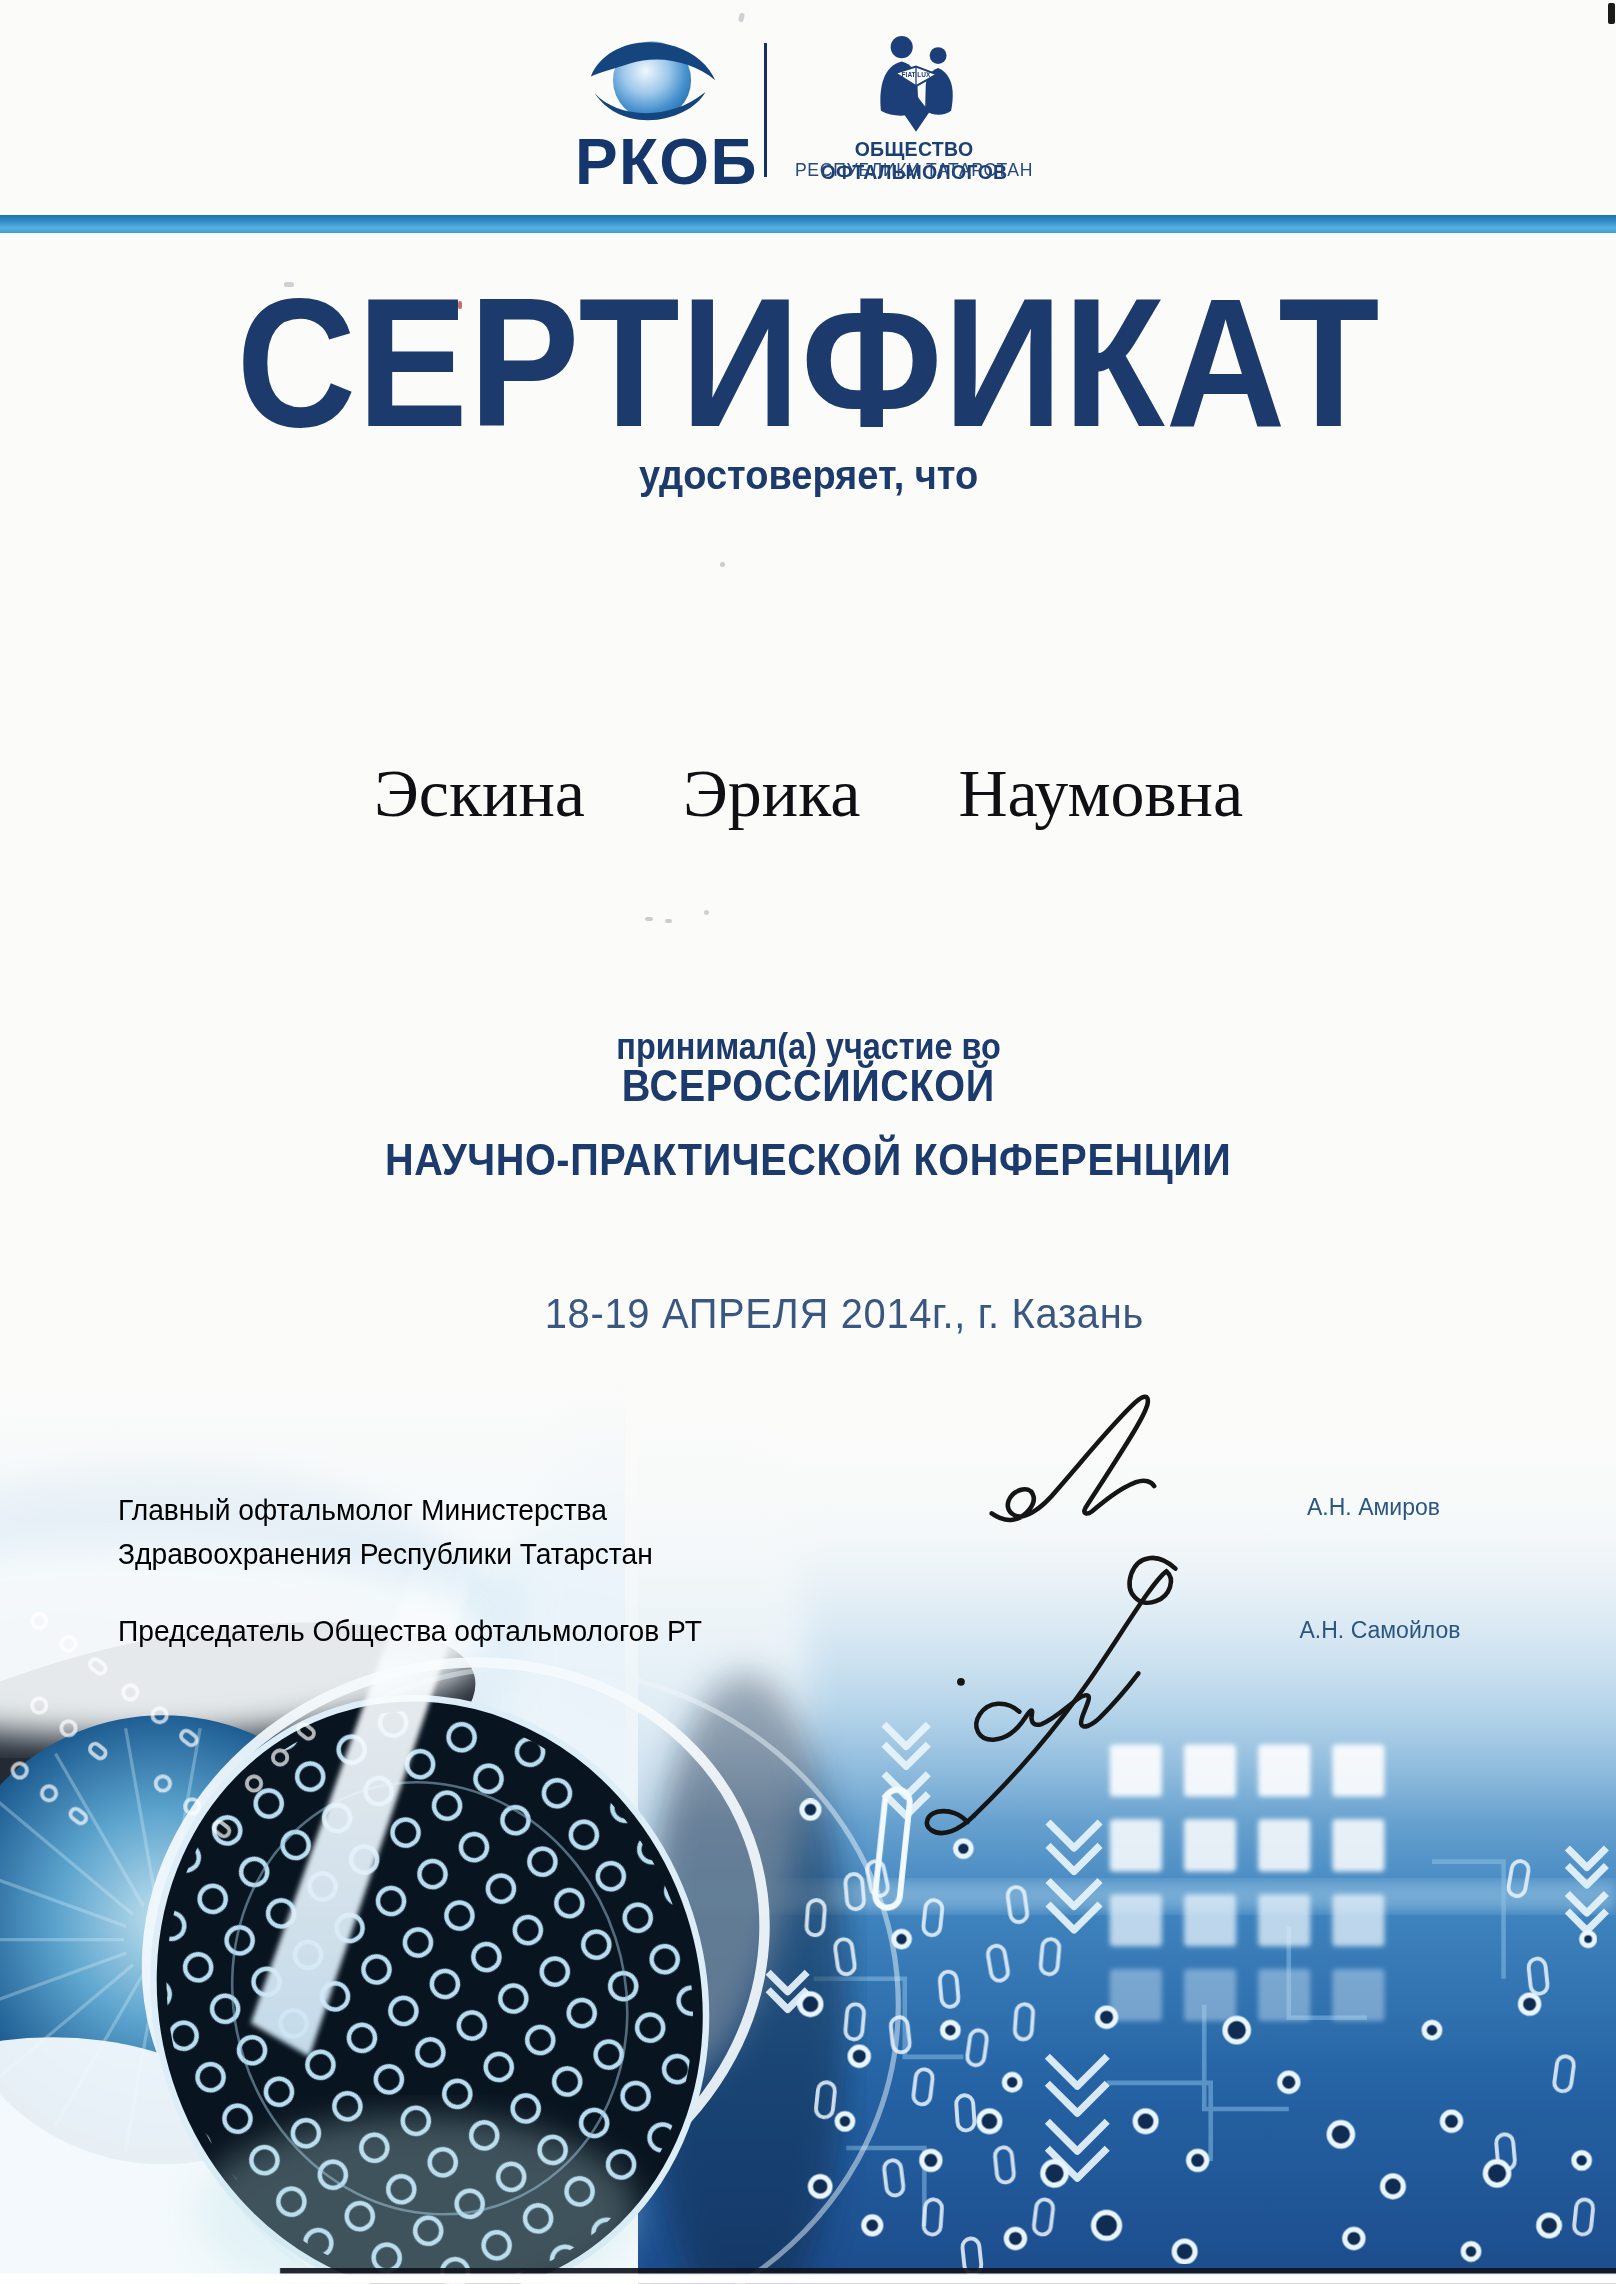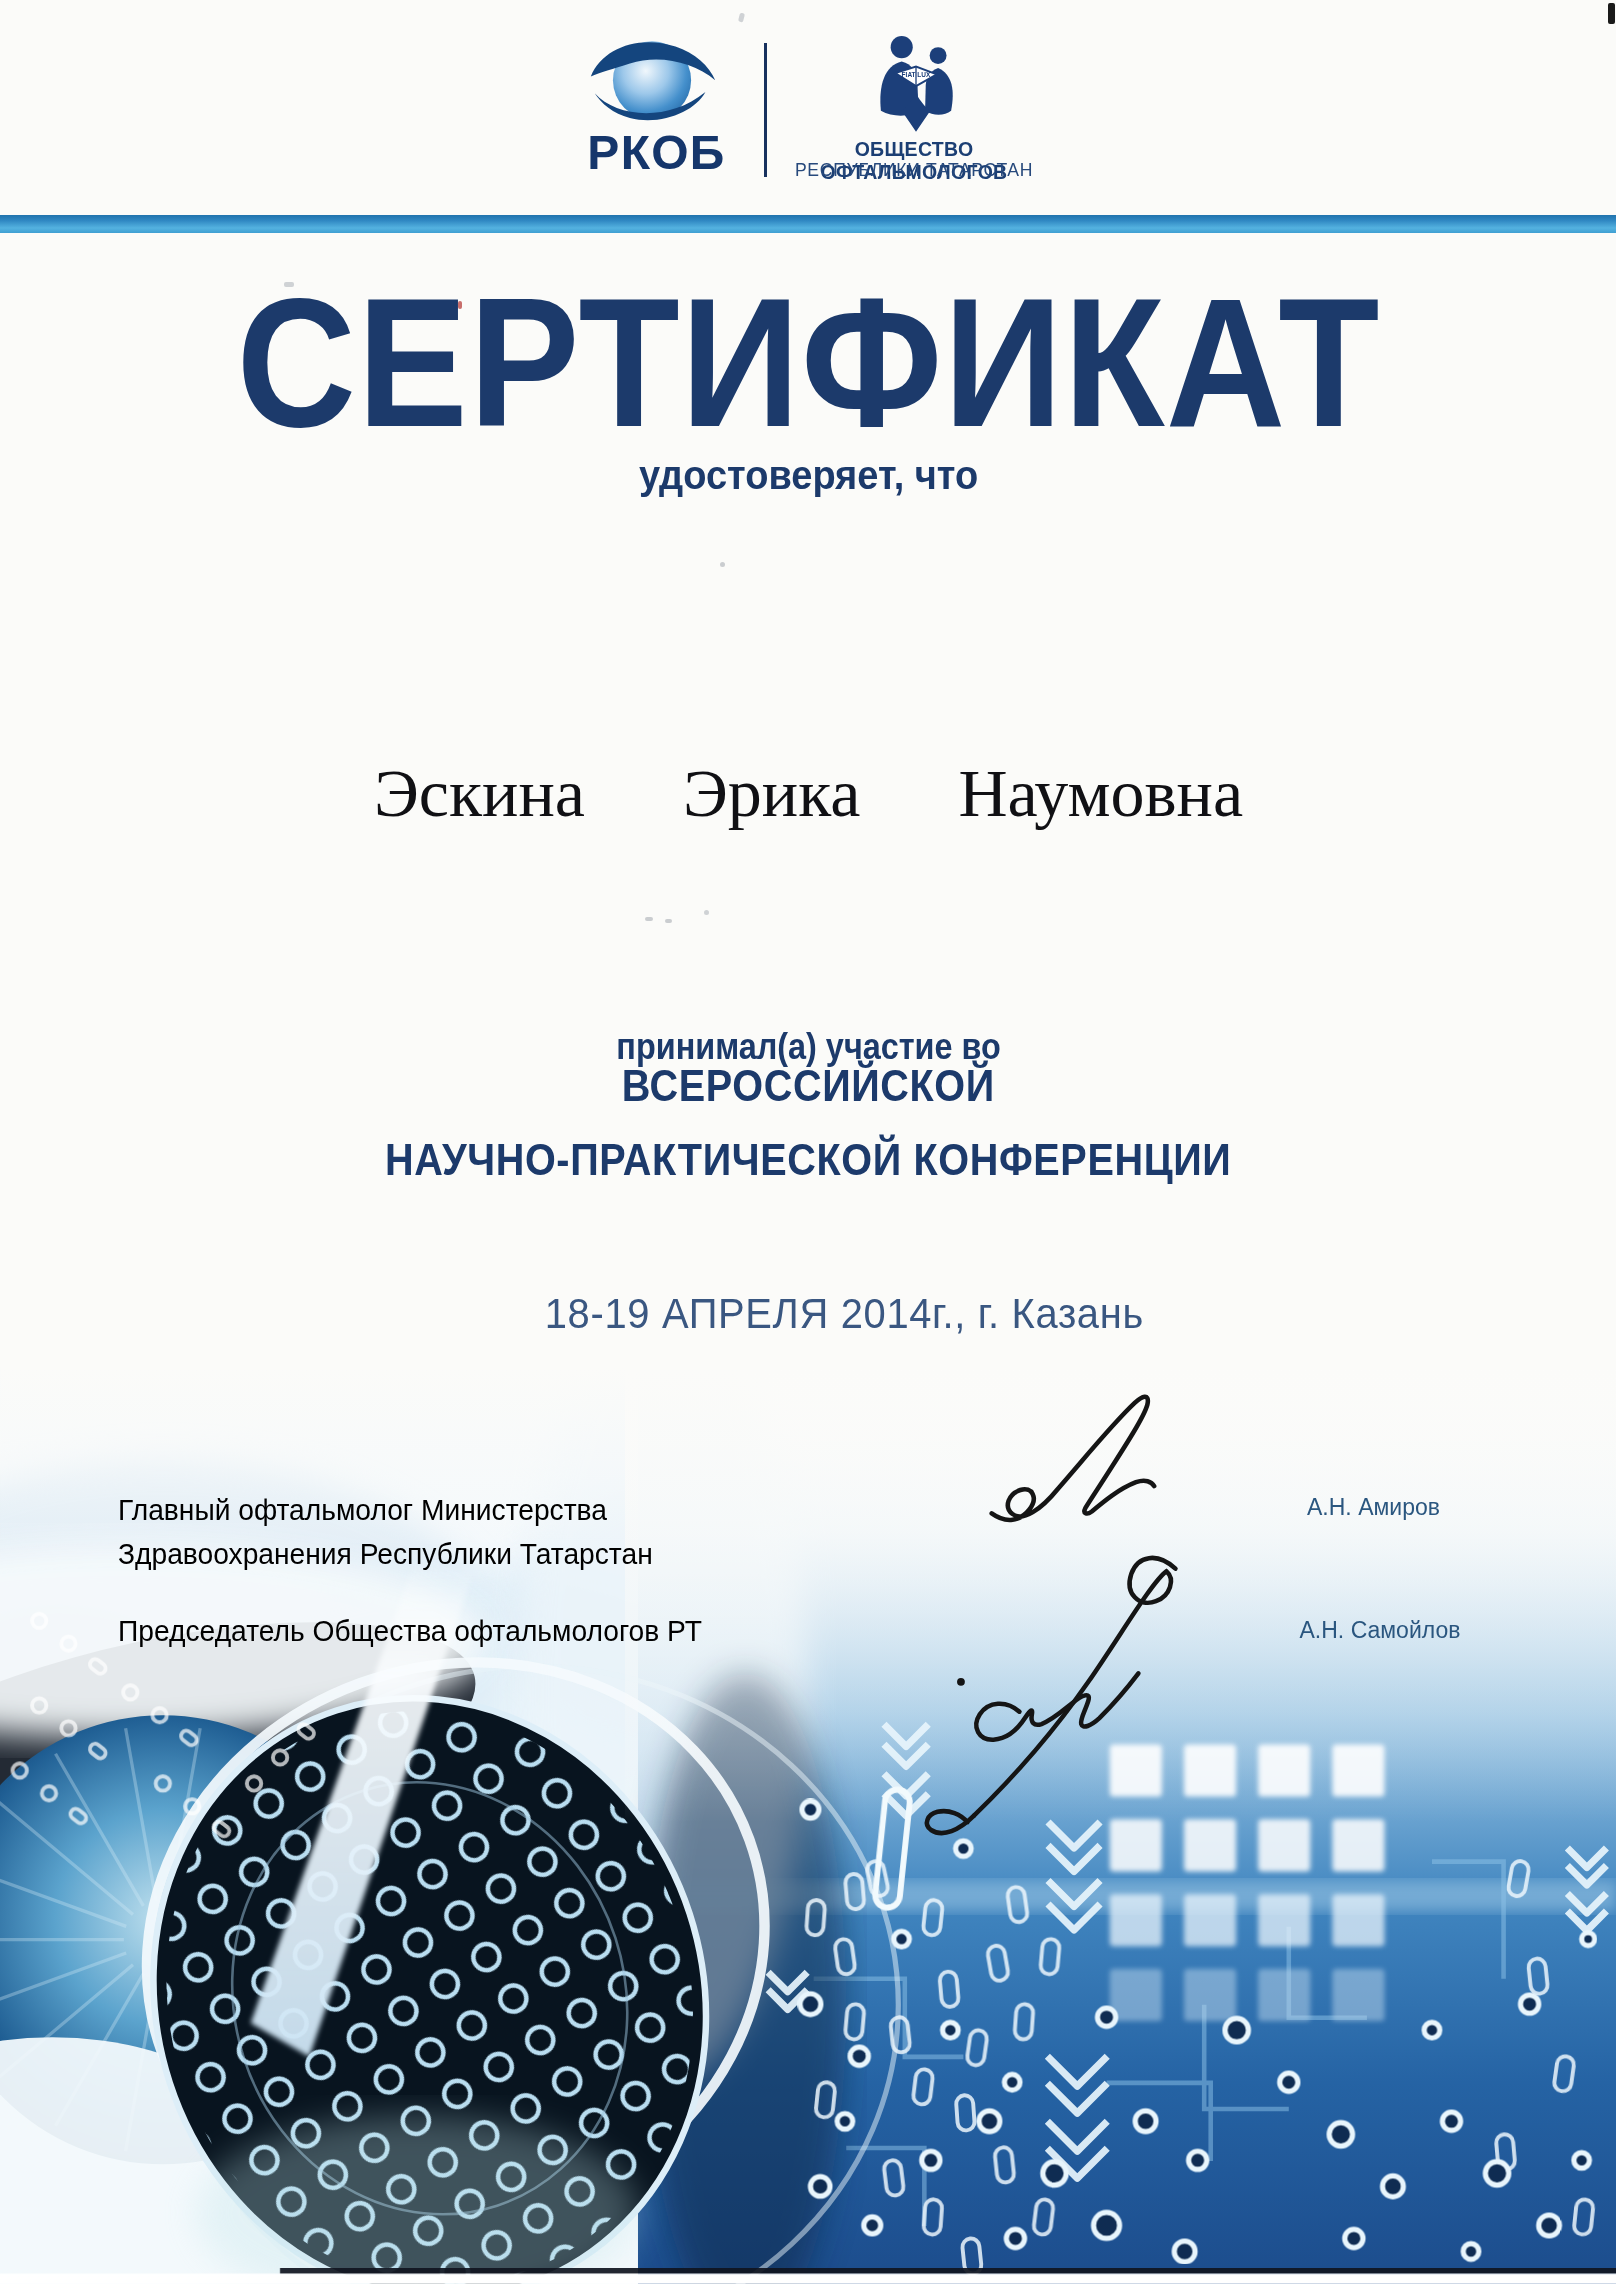--- a/index.html
+++ b/index.html
@@ -15,21 +15,21 @@
   .name-row{display:flex;justify-content:center;gap:98px;
             font-family:"Liberation Serif",serif;font-size:68px;color:#101014;}
   .body-bold{font-size:36px;font-weight:bold;}
   .event-line{font-size:44px;font-weight:bold;letter-spacing:0.7px;}
   .event-title{font-size:52px;font-weight:bold;letter-spacing:1.3px;}
   .date-line{font-size:42px;font-weight:400;color:#3a5781;letter-spacing:0.7px;}
   .sig-titles{font-size:30px;color:#000000;line-height:1.45;margin-top:13px;}
   .sig-name{font-size:23px;color:#2a567f;}
   .bar{left:0;top:215px;width:1617px;height:18px;
        background:linear-gradient(180deg,#2173ad 0%,#2f87c2 30%,#54b2e0 72%,#3f9fd2 100%);}
-  .logo-label{font-size:48px;font-weight:bold;color:#15366b;letter-spacing:1.3px;}
+  .logo-label{font-size:64px;font-weight:bold;color:#15366b;letter-spacing:1.3px;}
   .soc1{font-size:19.5px;font-weight:bold;color:#1c3f74;letter-spacing:0.3px;}
   .soc2{font-size:17.6px;font-weight:400;color:#27497c;letter-spacing:0.7px;}
   .divider{left:764px;top:43px;width:2.6px;height:134px;background:#17315e;}
   .speck{border-radius:2px;}
 </style>
 </head>
 <body>
 
 <div class="page">
 

